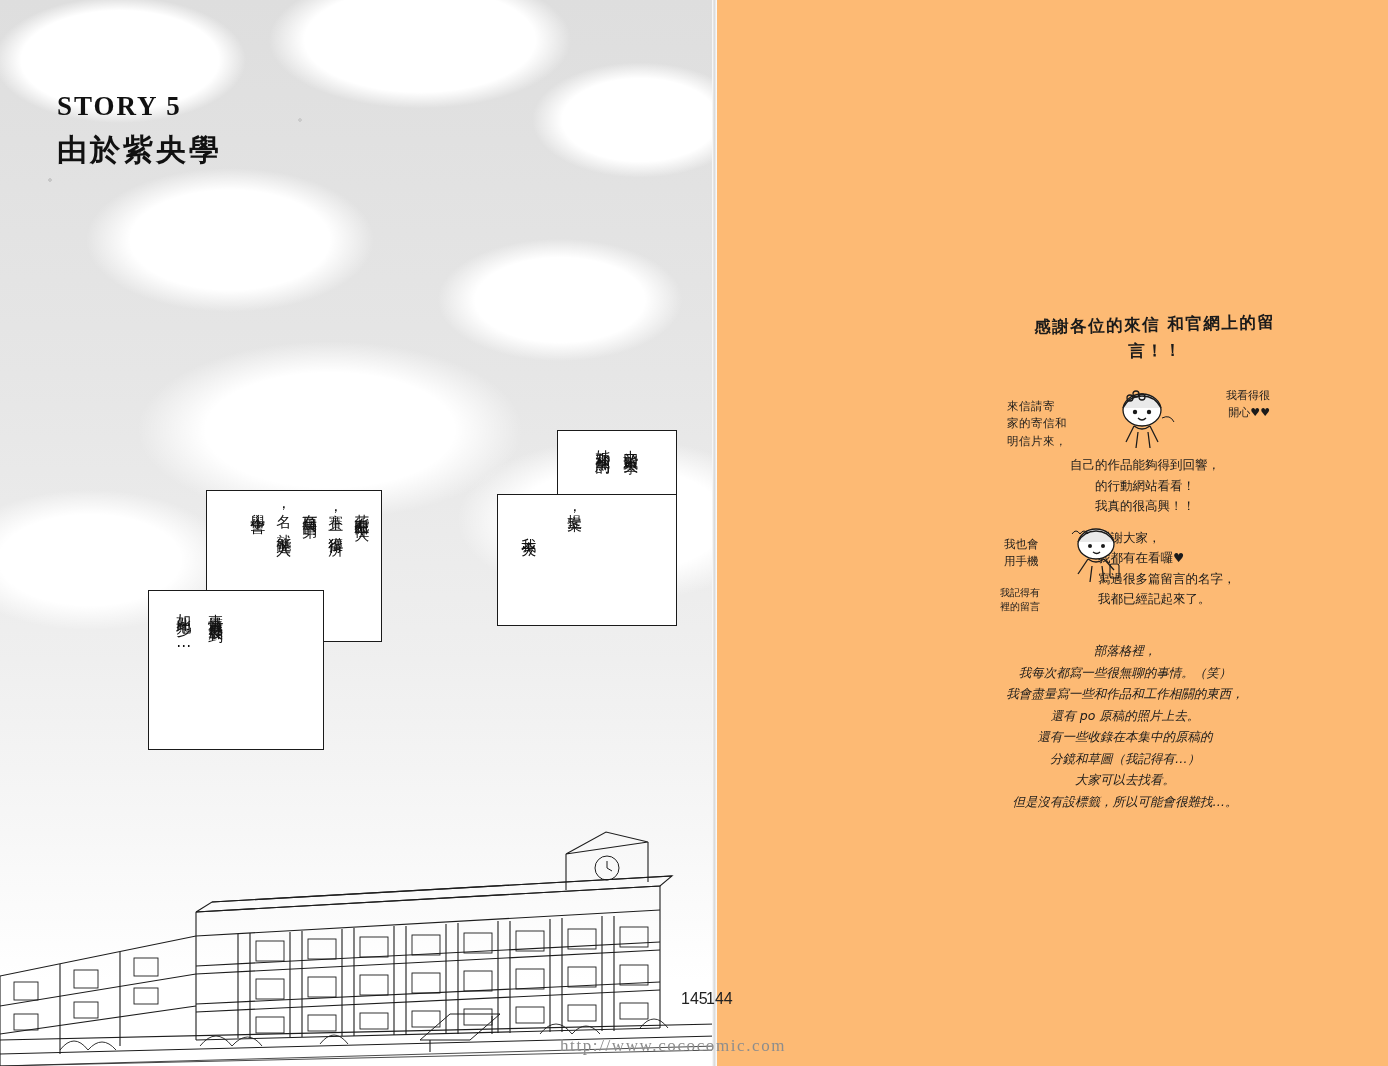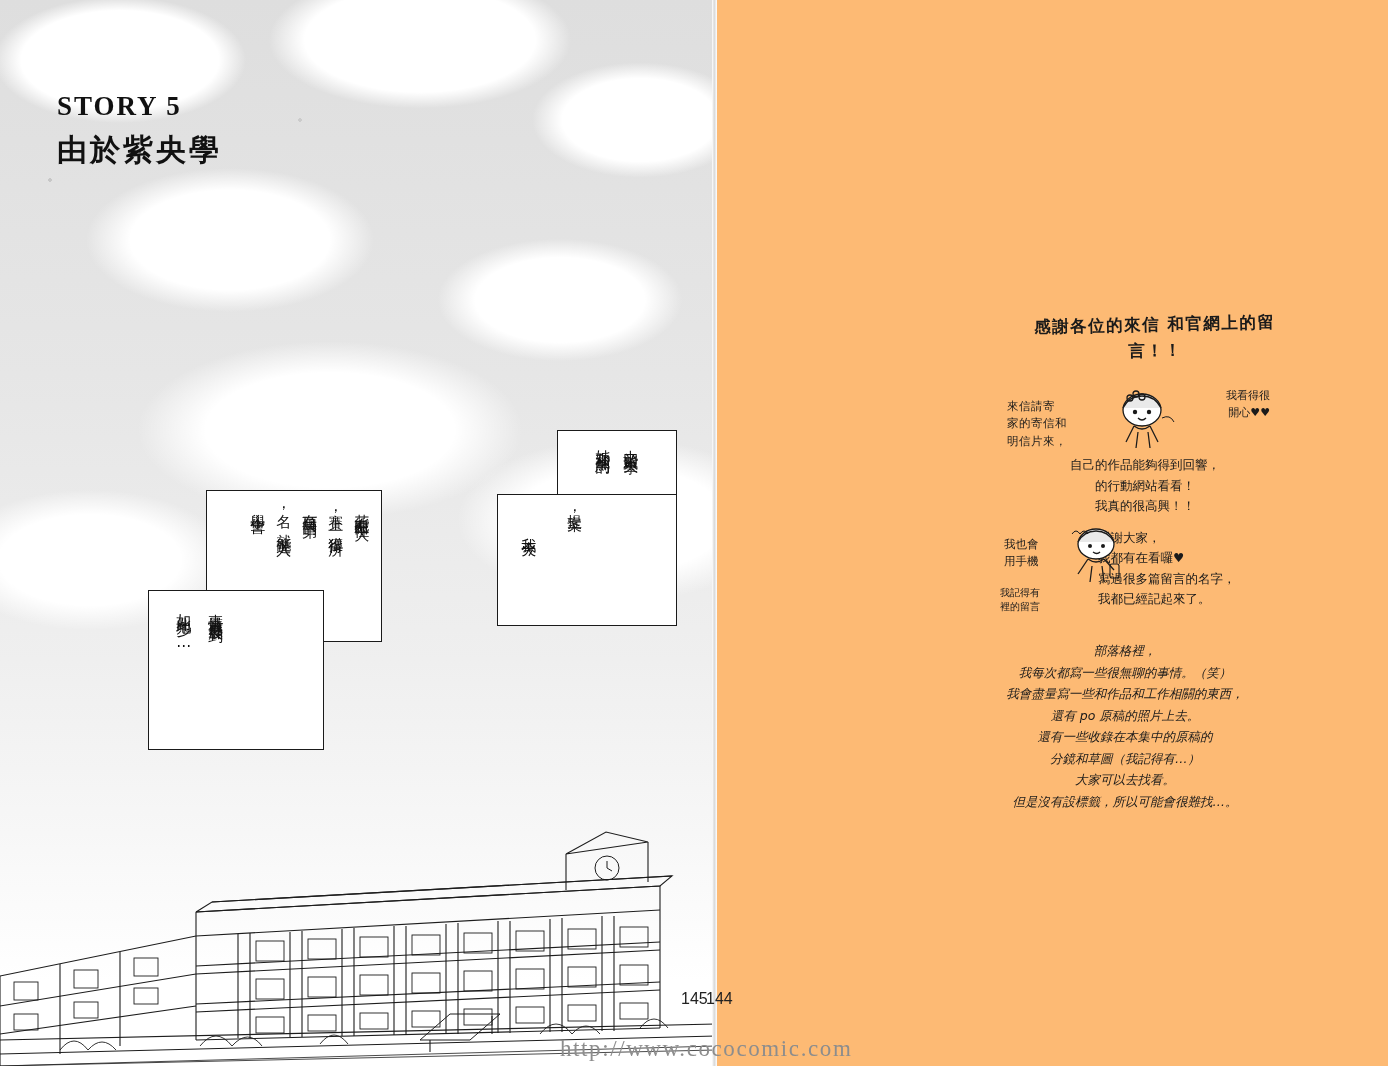--- a/index.html
+++ b/index.html
@@ -286,21 +286,21 @@
     color: #222;
   }
   #page-number-left  { left: 681px; top: 990px; }
   #page-number-right { left: 706px; top: 990px; }
 
   #watermark {
     position: absolute;
     left: 560px;
     top: 1036px;
     font-family: "Liberation Serif", serif;
-    font-size: 23px;
+    font-size: 17px;
     letter-spacing: 1.6px;
     color: #8d8d8d;
   }
 </style>
 </head>
 <body>
 
 <div id="spread">
 
   <div class="page" id="page-left">

